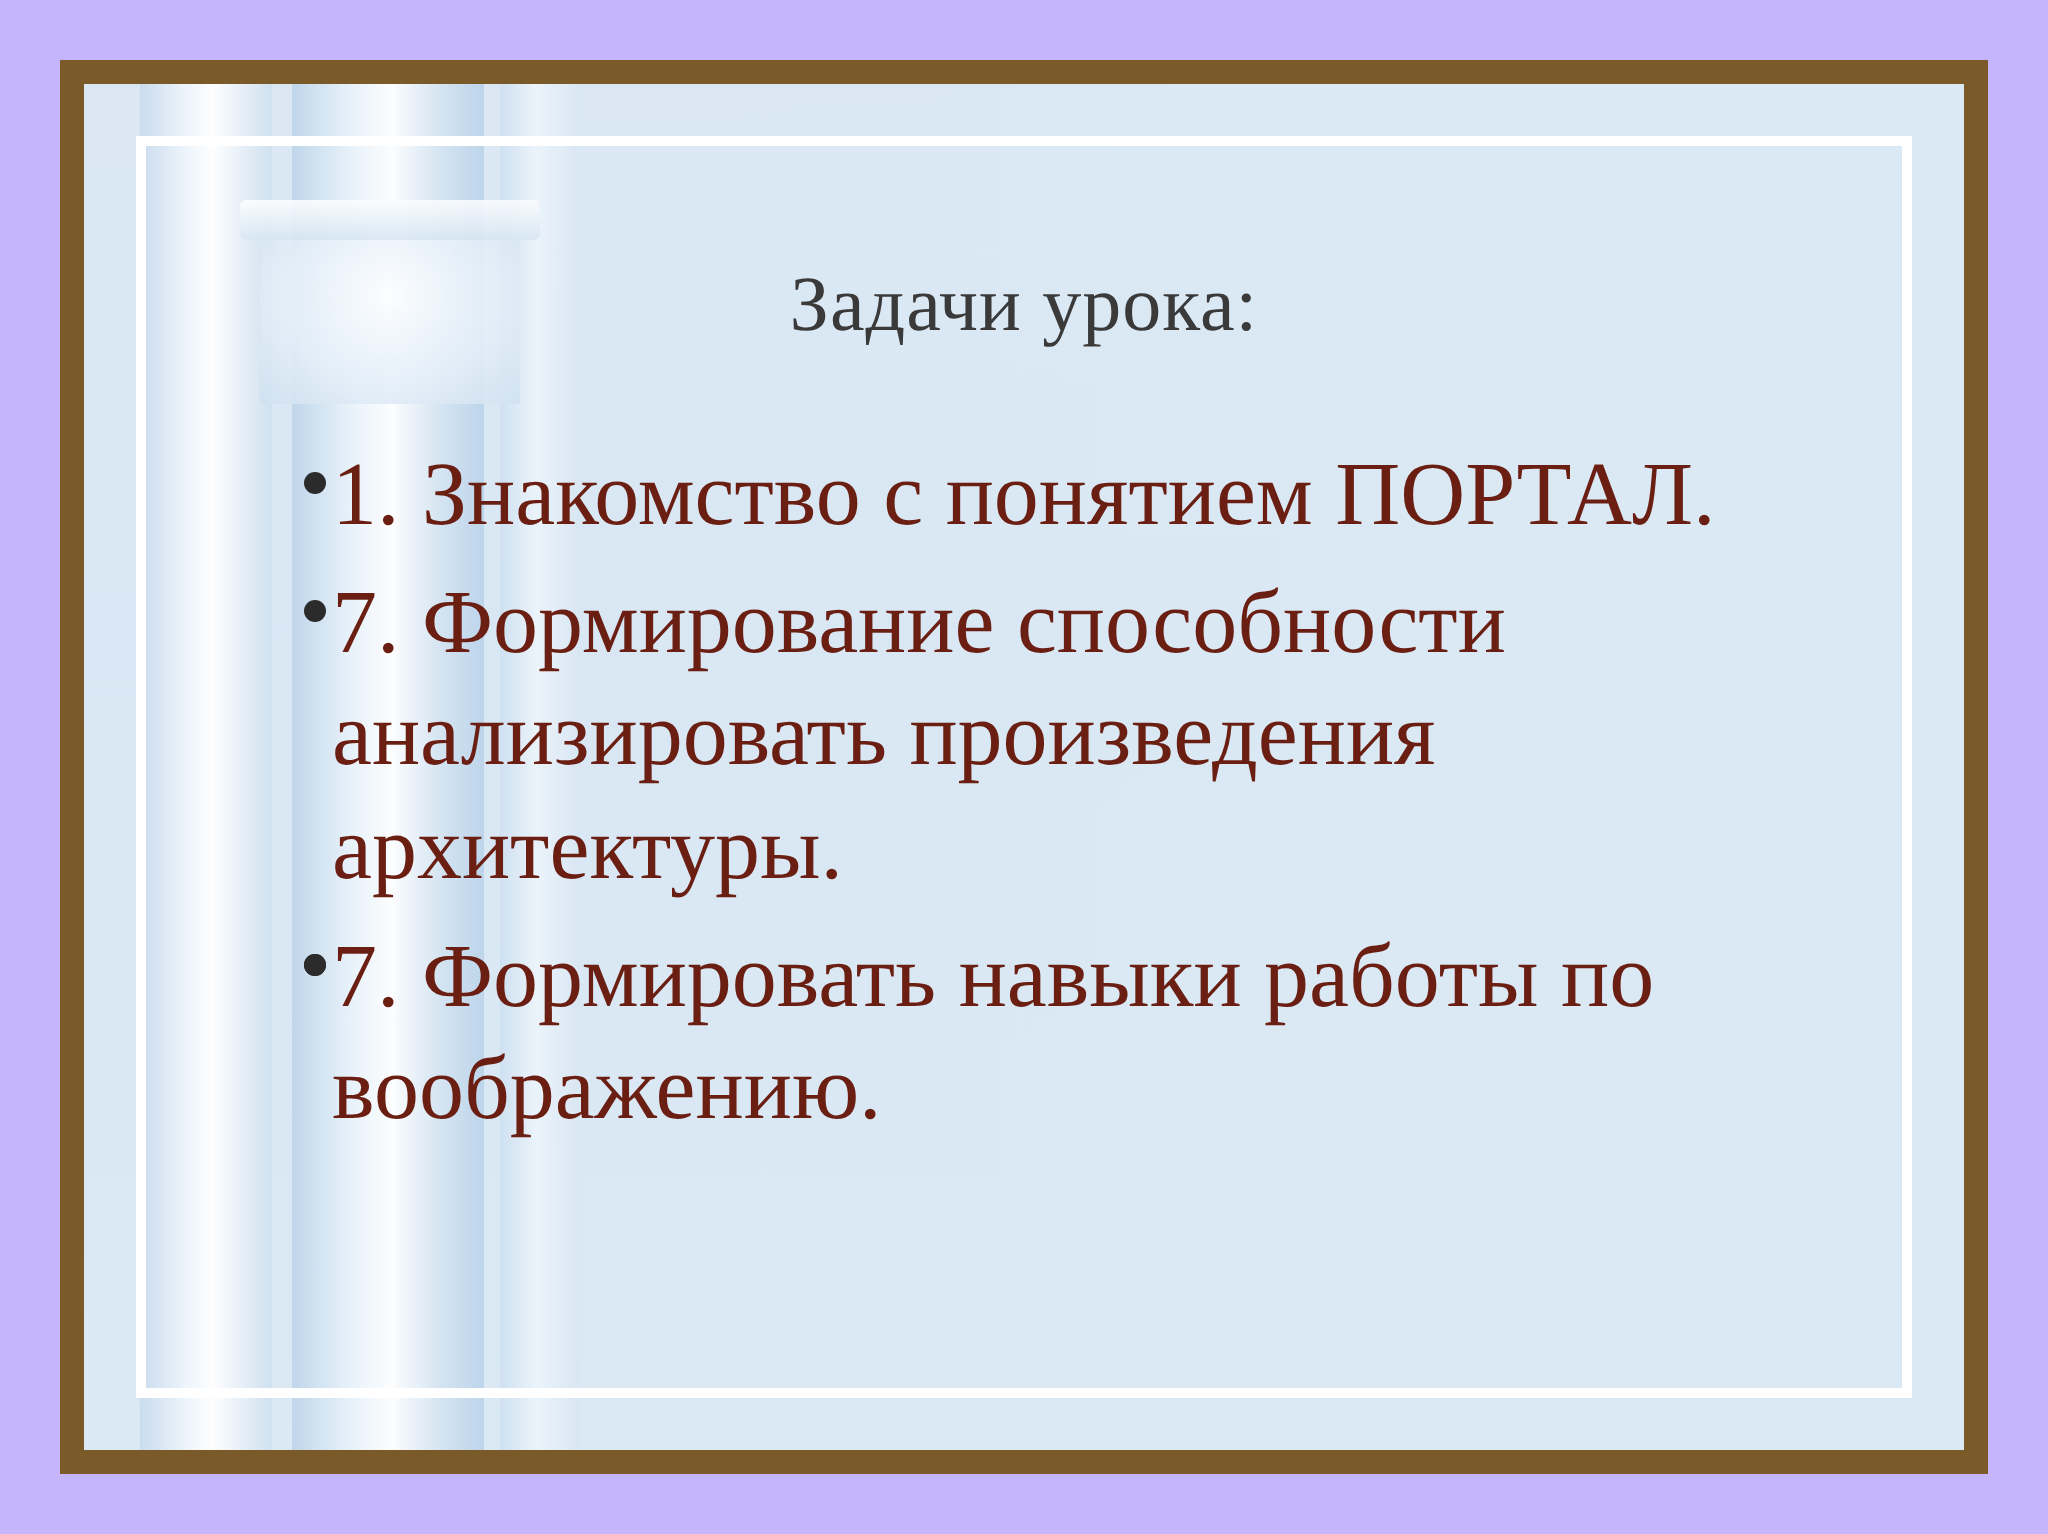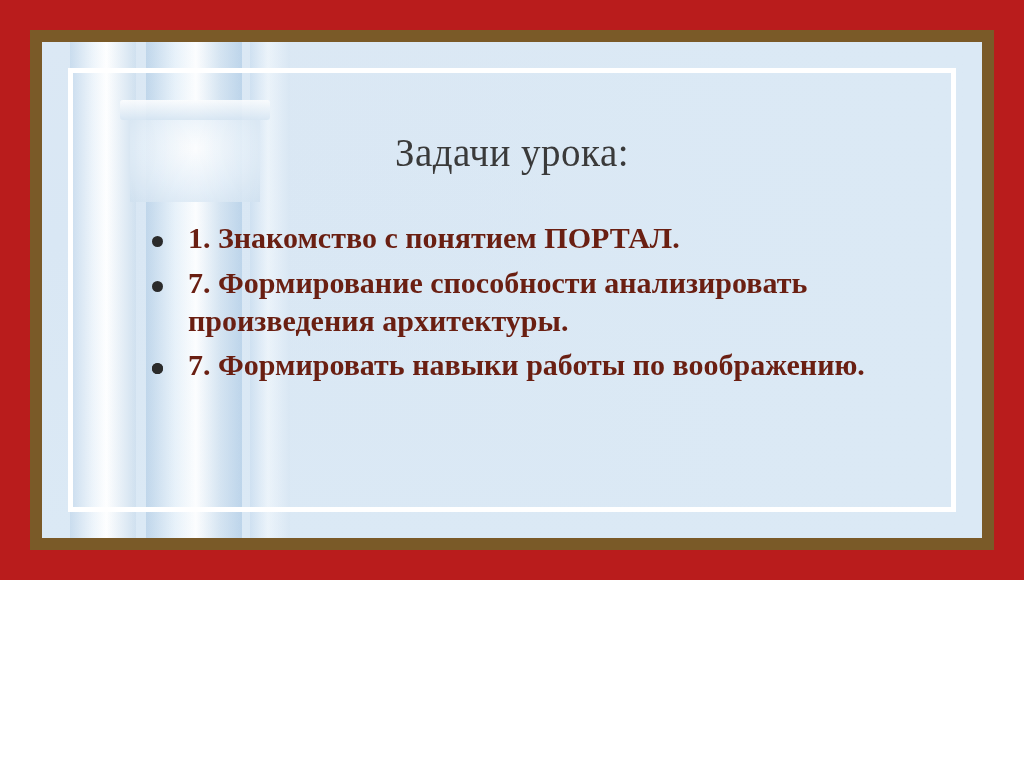--- a/index.html
+++ b/index.html
@@ -10,22 +10,22 @@
   body {
     width: 1024px;
     height: 767px;
     font-family: "Liberation Serif", serif;
     overflow: hidden;
   }
 
   .slide {
     position: relative;
     width: 1024px;
-    height: 580px;
-    background: #b91c1c;
+    height: 767px;
+    background: #c4b5fd;
     box-sizing: border-box;
   }
 
   
   .outer-frame {
     position: absolute;
     left: 30px;
     top: 30px;
     right: 30px;
     bottom: 30px;
@@ -129,26 +129,25 @@
   }
 
   .bullets {
     list-style: none;
     margin: 44px 0 0 0;
     padding: 0 0 0 30px;
   }
   .bullets li {
     position: relative;
     color: #6a1f12;
-    font-size: 30px;
+    font-size: 45px;
     line-height: 1.26;
     margin-bottom: 7px;
-    padding-left: 42px;
+    padding-left: 20px;
     font-family: "Liberation Serif", serif;
-    font-weight: bold;
   }
   .bullets li .dot {
     position: absolute;
     left: 6px;
     top: 17px;
     width: 11px;
     height: 11px;
     border-radius: 50%;
     background: #2b2b2b;
   }

